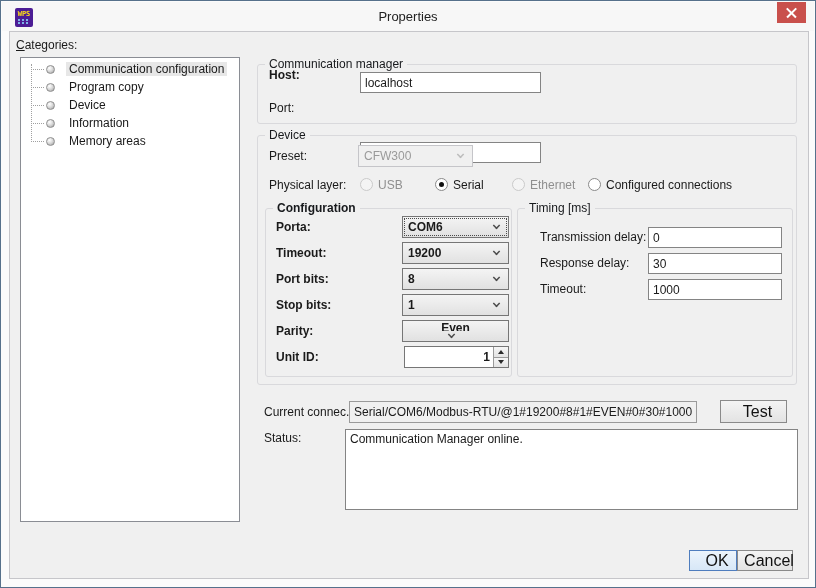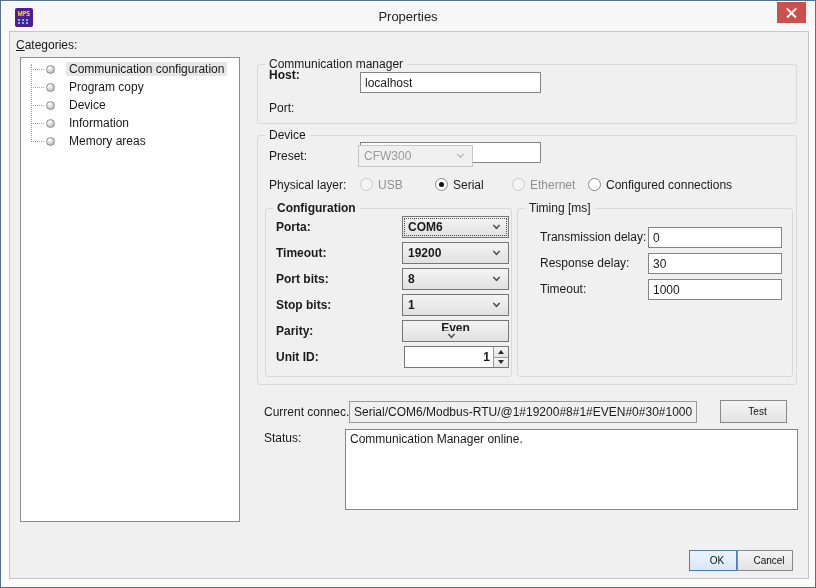--- a/index.html
+++ b/index.html
@@ -58,21 +58,21 @@
   .radio.disabled { border-color:#cacaca; background:#f4f4f4; }
 
   .spinner { position:absolute; width:105px; height:22px; border:1px solid #767676; background:#fff; display:flex; }
   .spin-val { flex:1; display:flex; align-items:center; justify-content:flex-end; padding-right:3px; }
   .spin-btns { width:15px; display:flex; flex-direction:column; border-left:1px solid #9a9a9a; }
   .spin-btn { flex:1; background:linear-gradient(#f6f6f6,#e3e3e3); display:flex; align-items:center; justify-content:center; }
   .spin-btn.up { border-bottom:1px solid #9a9a9a; }
   .tri-up { width:0; height:0; border-left:3px solid transparent; border-right:3px solid transparent; border-bottom:4px solid #2a2a2a; }
   .tri-dn { width:0; height:0; border-left:3px solid transparent; border-right:3px solid transparent; border-top:4px solid #2a2a2a; }
 
-  .btn { position:absolute; height:22px; border:1px solid #8a8a8a; background:linear-gradient(#f4f4f4,#e3e3e3); display:flex; align-items:center; justify-content:center; font-size:10px; color:#111;padding-left:8px; }
+  .btn { position:absolute; height:22px; border:1px solid #8a8a8a; background:linear-gradient(#f4f4f4,#e3e3e3); display:flex; align-items:center; justify-content:center; font-size:16px; color:#111;padding-left:8px; }
   .btn.default { border-color:#4f7dbe; background:linear-gradient(#ecf4fc,#d7e7f7); }
 
   .status-box { position:absolute; background:#fff; border:1px solid #848484; padding:2px 4px; overflow:hidden; line-height:15px; }
 </style>
 </head>
 <body>
 
 <div class="window">
 
   <div class="titlebar">

